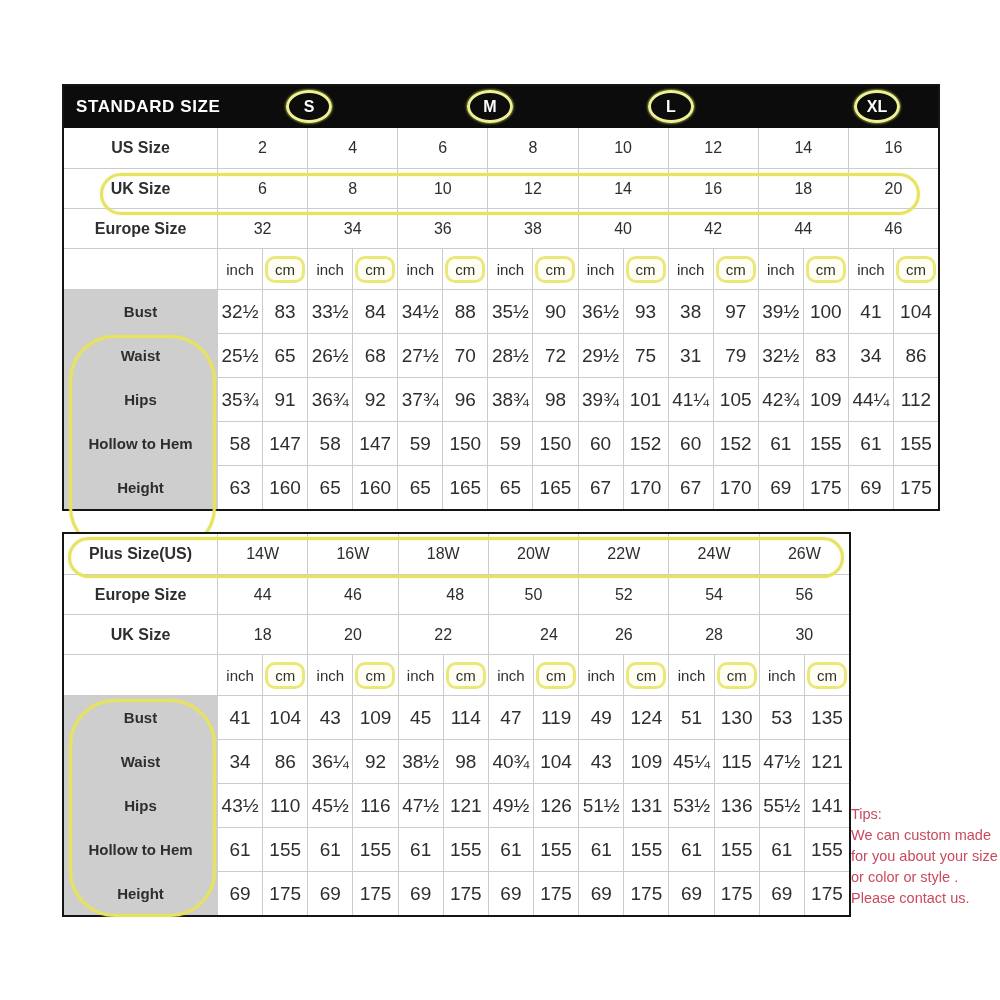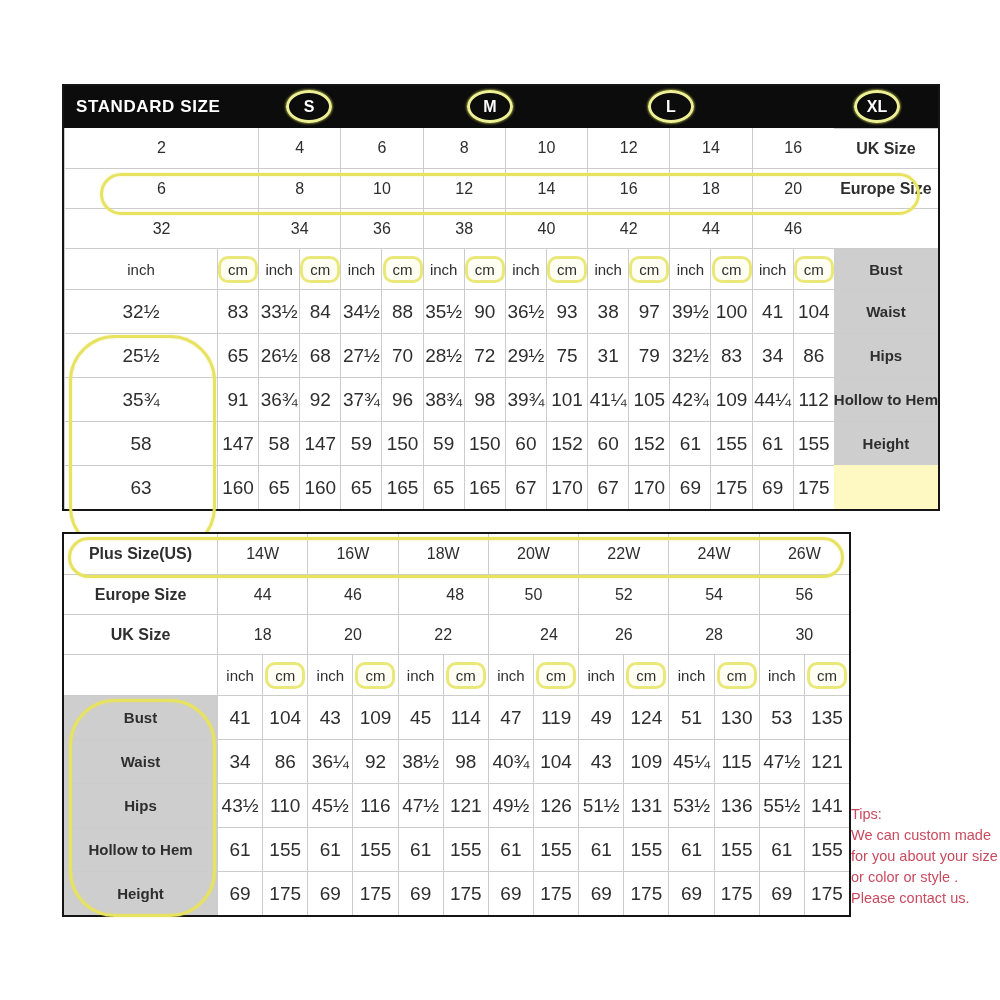--- a/index.html
+++ b/index.html
@@ -1,21 +1,21 @@
 <!DOCTYPE html>
 <html><head>
 <meta charset="utf-8">
 <style>
   html,body{margin:0;padding:0;}
   body{
     width:1000px;height:1000px;background:#ffffff;position:relative;
     font-family:"Liberation Sans","DejaVu Sans",sans-serif;color:#2e2e2e;
   }
   .size-table{
-    position:absolute;background:#fef9c3;border:2px solid #141414;box-sizing:border-box;
+    position:absolute;background:#14b8a6;border:2px solid #141414;box-sizing:border-box;
   }
   #standard-table{left:62px;top:84px;width:878px;}
   #plus-table{left:62px;top:532px;width:789px;}
   .black-header{
     height:42px;background:#0c0c0c;display:flex;align-items:center;position:relative;
   }
   .black-header .title{
     color:#ffffff;font-weight:bold;font-size:17px;letter-spacing:.6px;padding-left:12px;
   }
   .size-circle{
@@ -67,20 +67,21 @@
   <div class="black-header">
     <span class="title">STANDARD SIZE</span>
     <span class="size-circle" style="left:222px;">S</span>
     <span class="size-circle" style="left:403px;">M</span>
     <span class="size-circle" style="left:584px;">L</span>
     <span class="size-circle" style="left:790px;">XL</span>
   </div>
   <div class="grid" id="standard-grid">
     <div class="hl" id="hl-us-row"></div>
     <div class="hl hl-label-col" id="hl-std-labels"></div>
+  <div class="cell label-cell">US Size</div>
       <div class="cell size-val bl" style="grid-column: span 2;">2</div>
       <div class="cell size-val bl" style="grid-column: span 2;">4</div>
       <div class="cell size-val bl" style="grid-column: span 2;">6</div>
       <div class="cell size-val bl" style="grid-column: span 2;">8</div>
       <div class="cell size-val bl" style="grid-column: span 2;">10</div>
       <div class="cell size-val bl" style="grid-column: span 2;">12</div>
       <div class="cell size-val bl" style="grid-column: span 2;">14</div>
       <div class="cell size-val bl" style="grid-column: span 2;">16</div>
       <div class="cell label-cell bt">UK Size</div>
       <div class="cell size-val bt bl" style="grid-column: span 2;">6</div>

